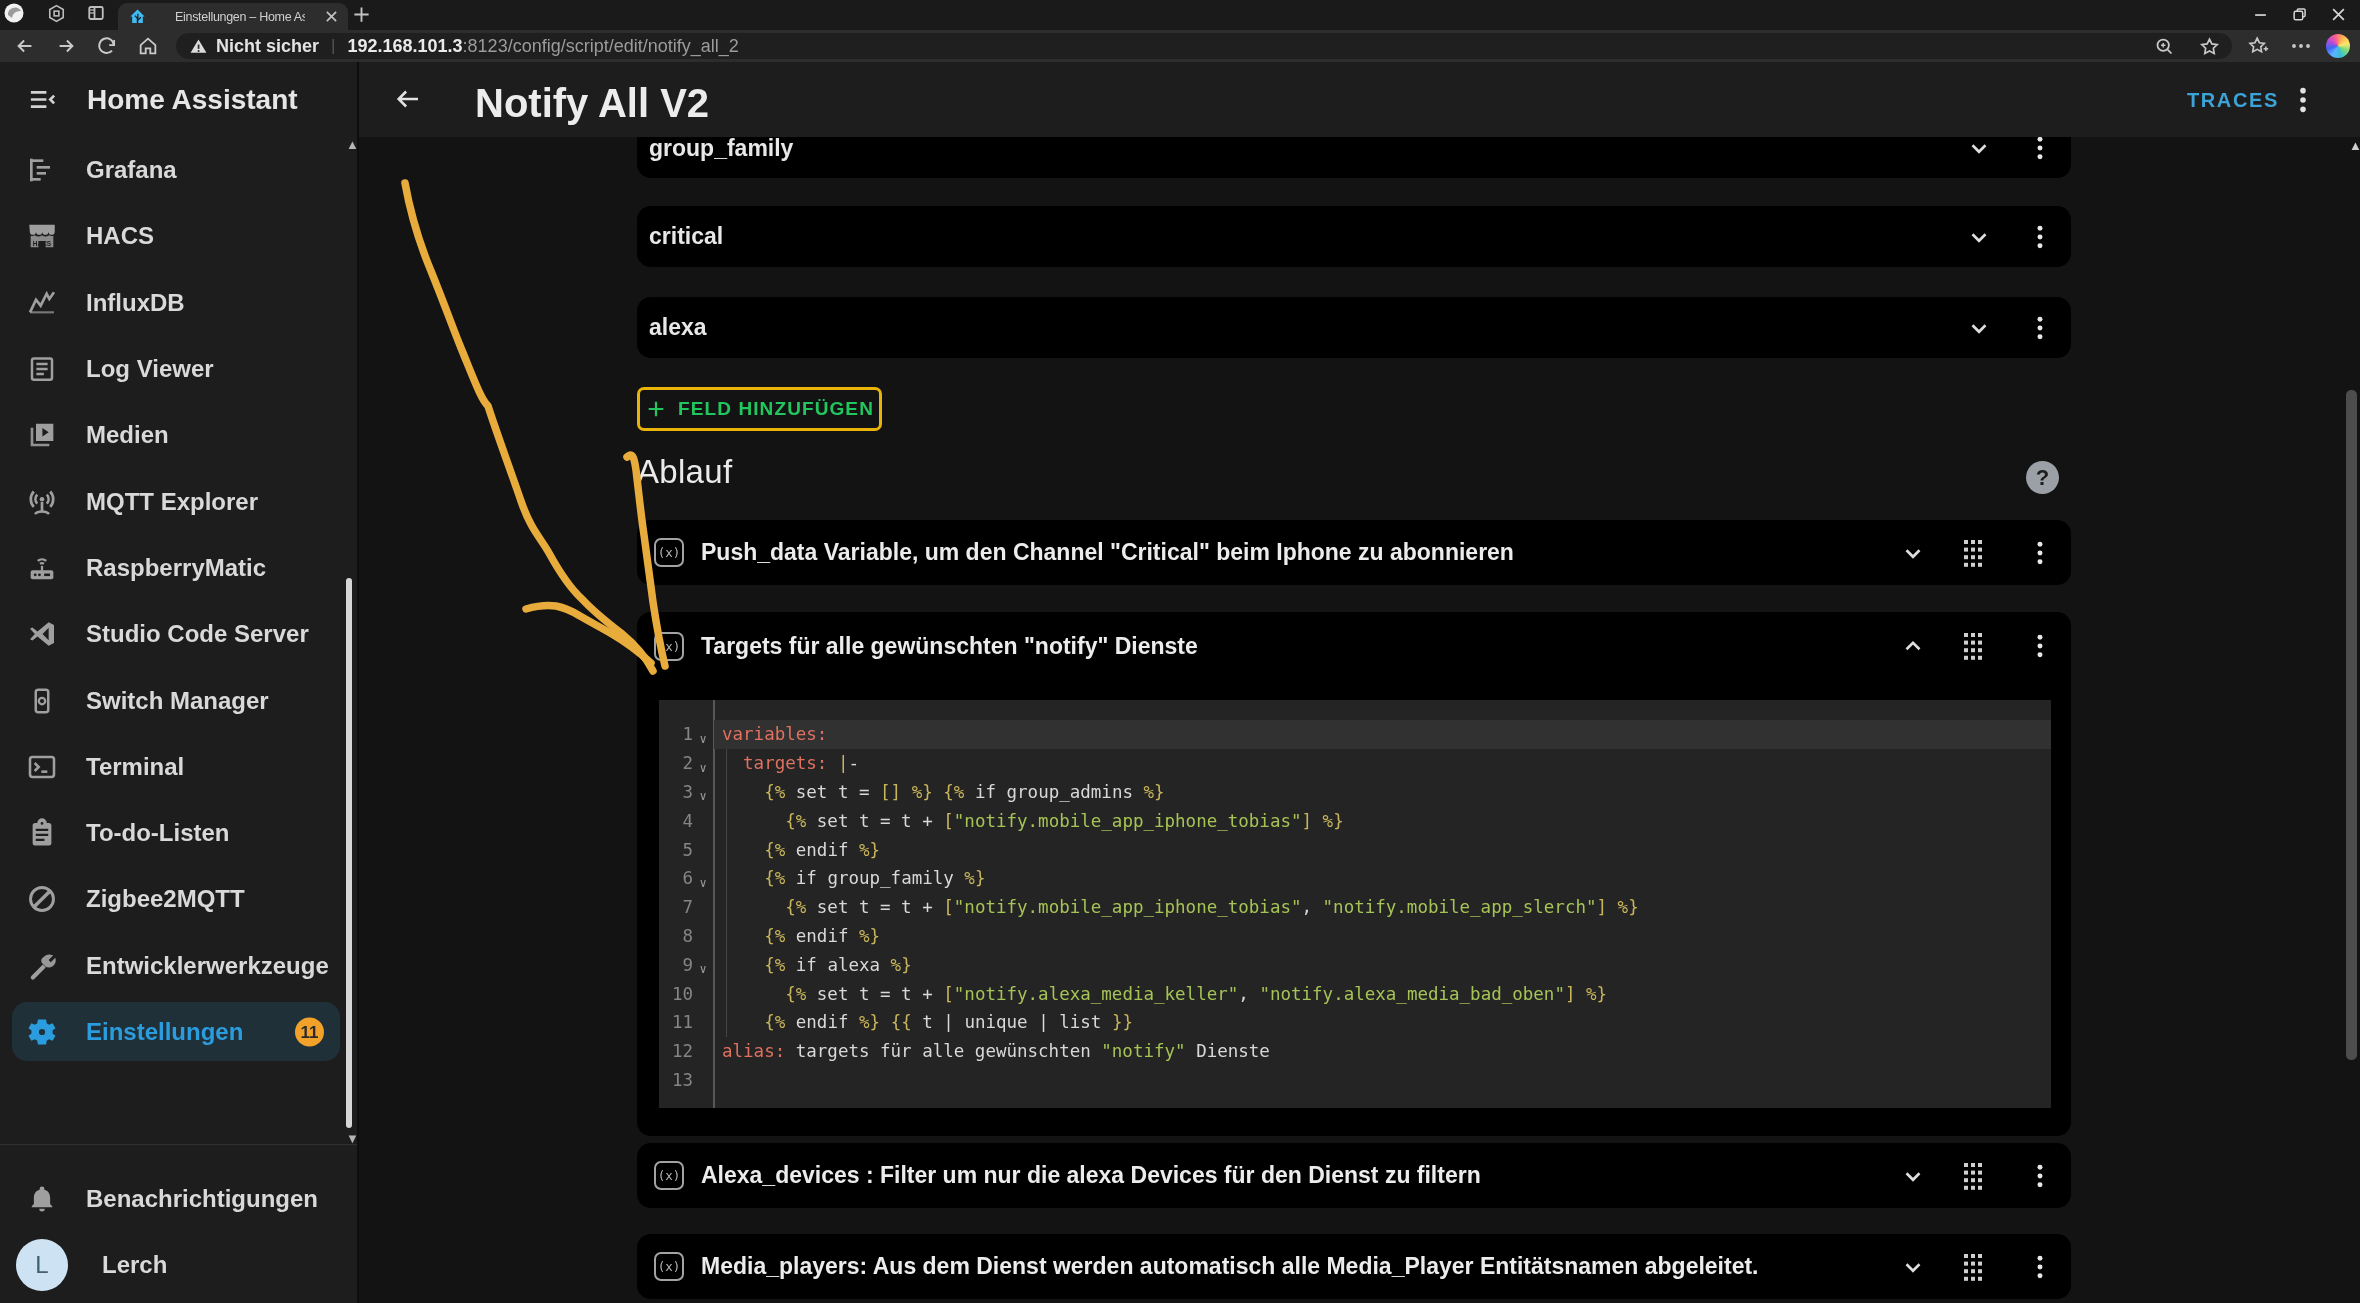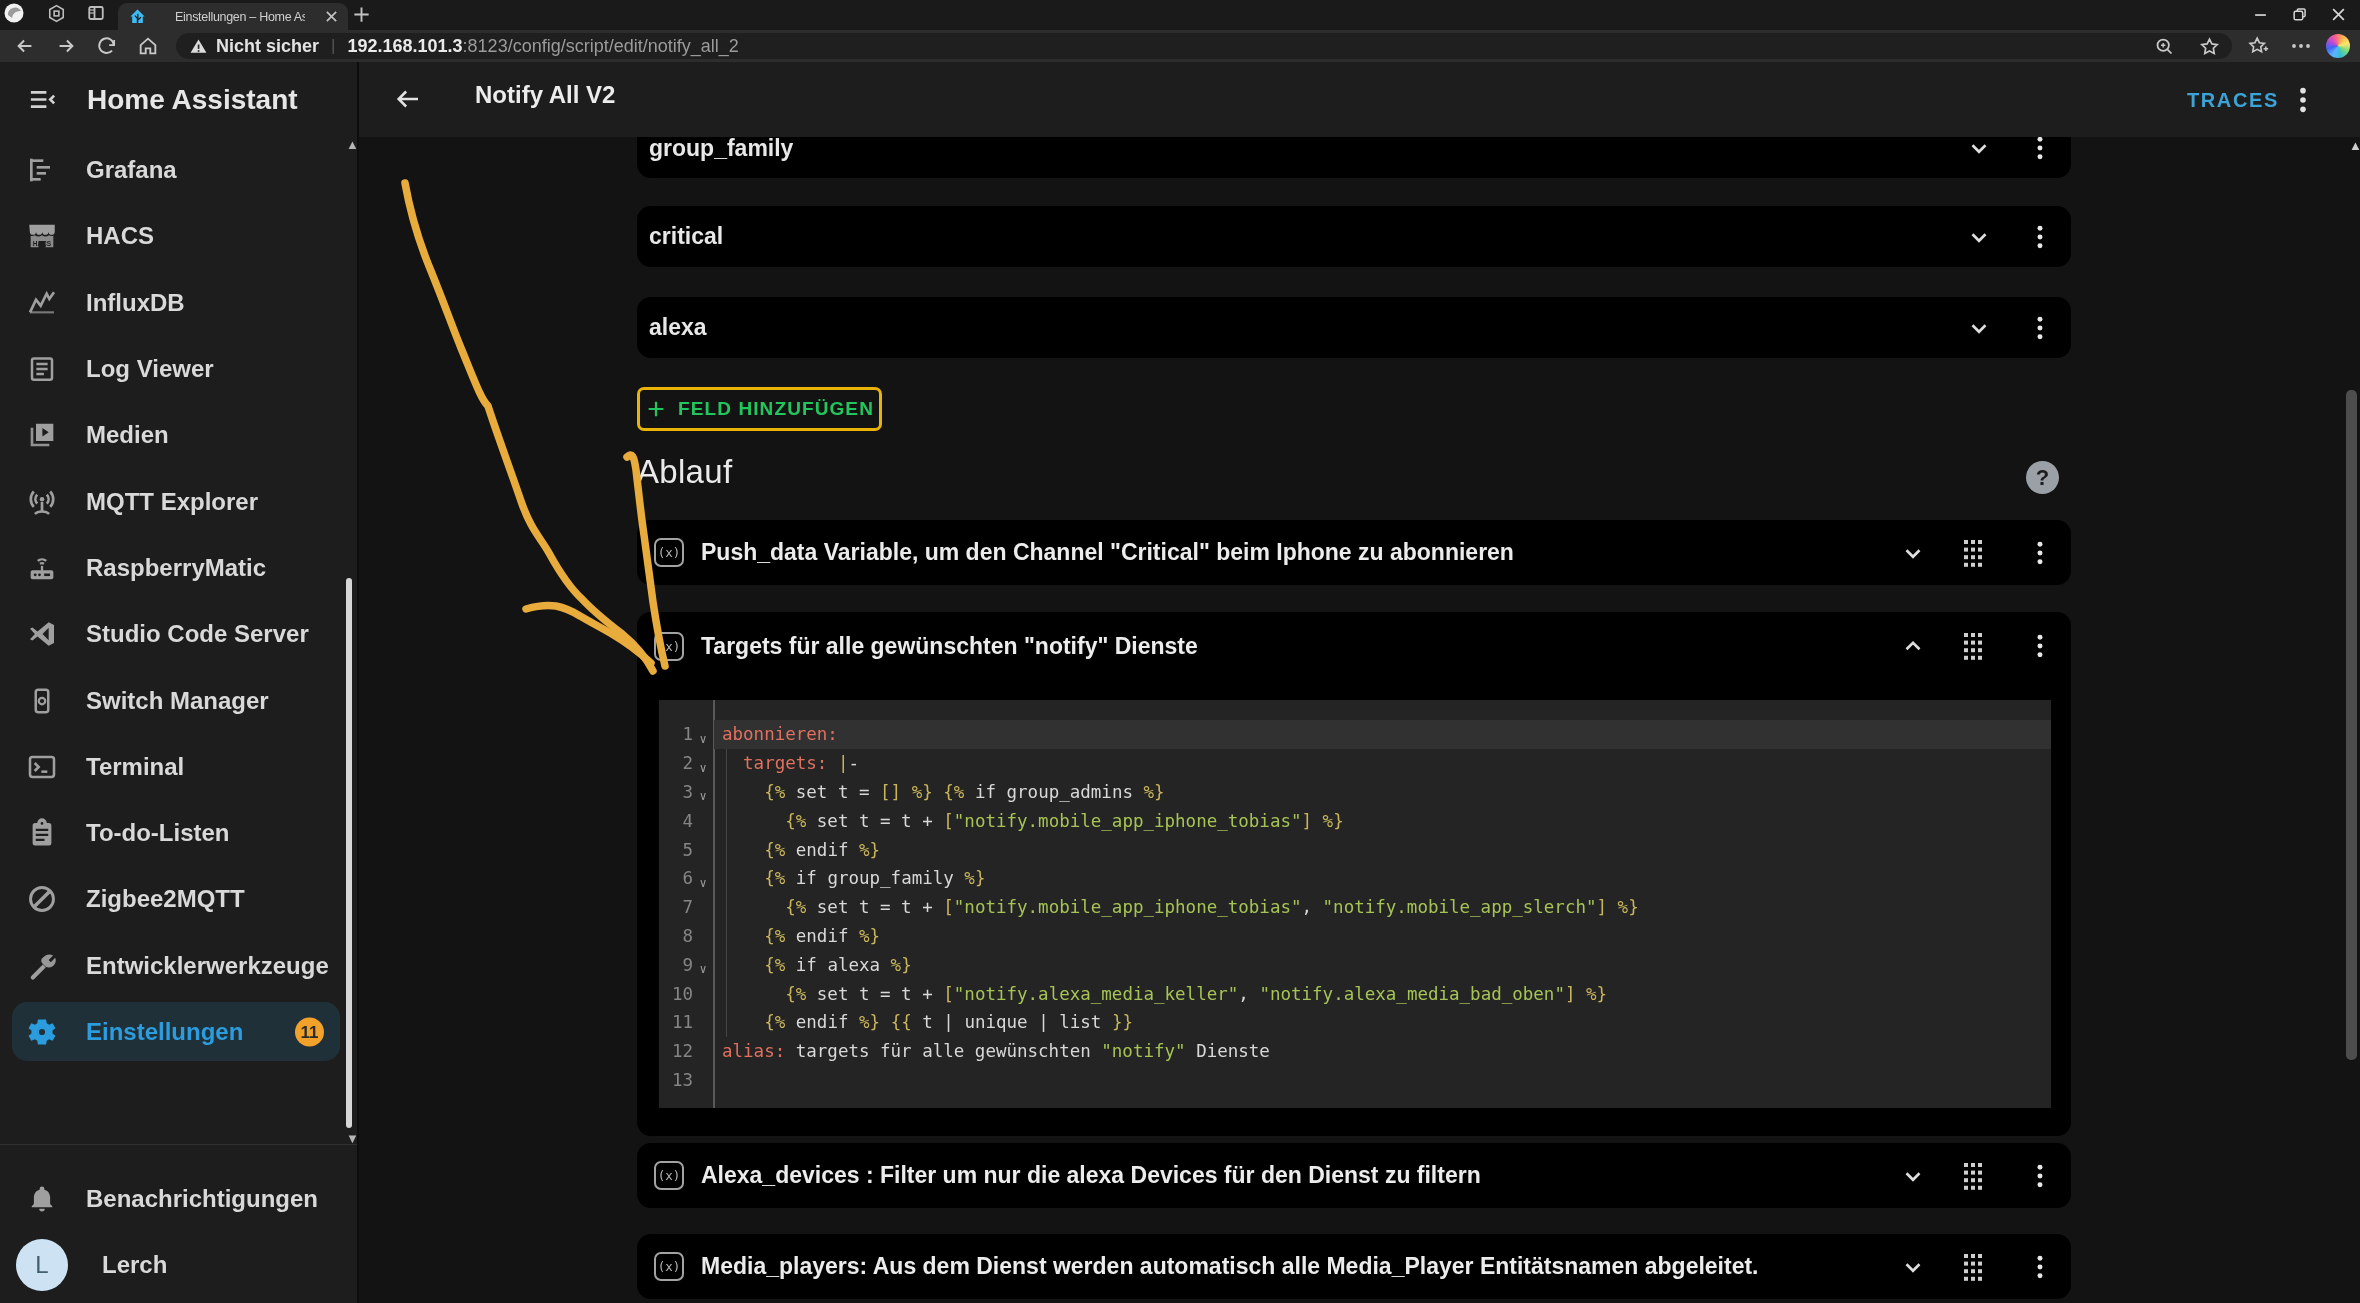--- a/index.html
+++ b/index.html
@@ -52,21 +52,21 @@
   .sb-foot { position:absolute; left:0; width:357px; height:66px; display:flex; align-items:center; }
   .avatar { width:52px; height:52px; border-radius:50%; background:#cde3f3; color:#43606f;
     font-size:24px; font-weight:500; display:flex; align-items:center; justify-content:center;
     margin-left:16px; flex:none; }
 
   
   #sb-scroll-thumb { left:346px; top:516px; width:6px; height:550px; background:#d6d6d6; border-radius:3px; }
   .scroll-arrow { color:#b5b5b5; font-size:13px; line-height:10px; }
 
   
-  .hdr-title { color:#ececec; font-size:24px; font-weight:700; }
+  .hdr-title { color:#ececec; font-size:40px; font-weight:700; }
   .traces-btn { color:#3da3d6; font-size:20px; font-weight:700; letter-spacing:1.6px; }
   .icon-btn { color:#e2e2e2; }
   .card { position:absolute; left:278px; width:1434px; background:#000000; border-radius:14px; }
   .row-flex { display:flex; align-items:center; height:100%; padding:0 26px 0 12px; }
   .row-flex.action { padding-left:17px; }
   .card-label { color:#e8e8e8; font-size:23px; font-weight:700; flex:1; white-space:nowrap; }
   .chev { flex:none; color:#dedede; }
   .gapA { width:43px; flex:none; }
   .gapB { width:36px; flex:none; }
   .gapC { width:51px; flex:none; }
@@ -582,21 +582,21 @@
           </span>
         </div>
         <div id="editor">
           <div id="gutter-sep"></div>
           <div id="indent-guide"></div>
           <div id="code-lines">
               <div class="cl">
                 <span class="band"></span>
                 <span class="num">1</span>
                 <span class="fold">∨</span>
-                <span class="src"><span class="tk-key">abonnieren:</span></span>
+                <span class="src"><span class="tk-key">variables:</span></span>
               </div>
               <div class="cl">
                 <span class="num">2</span>
                 <span class="fold">∨</span>
                 <span class="src"><span class="tk-plain">  </span><span class="tk-key">targets:</span><span class="tk-plain"> </span><span class="tk-delim">|</span><span class="tk-plain">-</span></span>
               </div>
               <div class="cl">
                 <span class="num">3</span>
                 <span class="fold">∨</span>
                 <span class="src"><span class="tk-plain">    </span><span class="tk-delim">{%</span><span class="tk-plain"> set t = </span><span class="tk-delim">[]</span><span class="tk-plain"> </span><span class="tk-delim">%}</span><span class="tk-plain"> </span><span class="tk-delim">{%</span><span class="tk-plain"> if group_admins </span><span class="tk-delim">%}</span></span>

